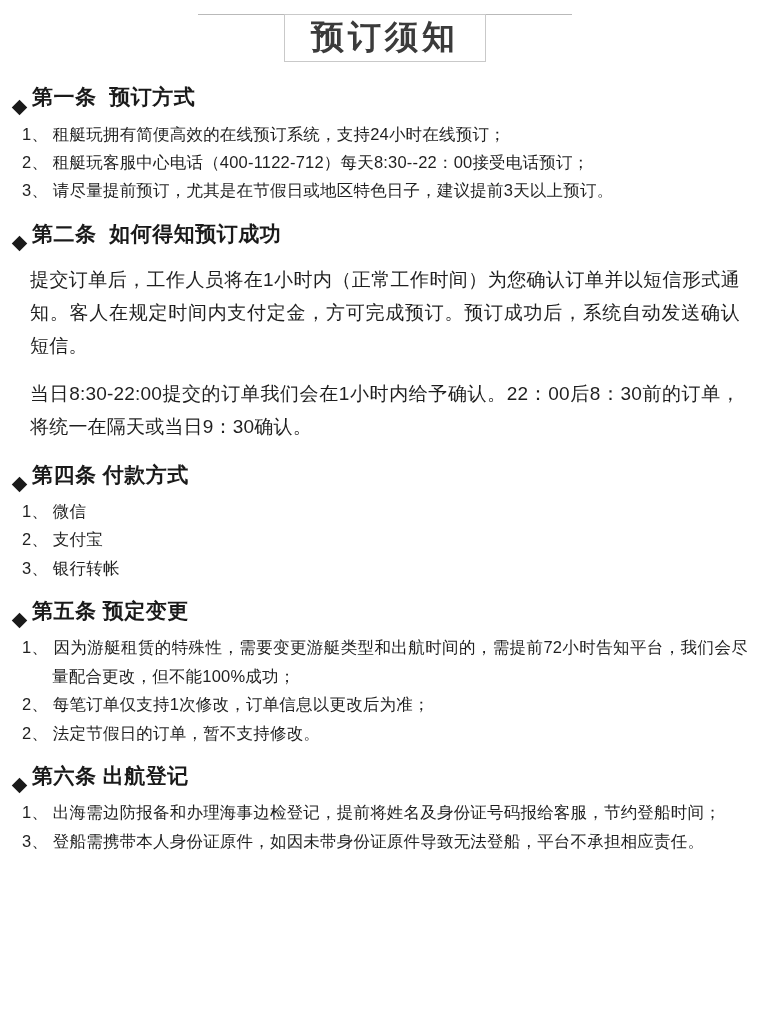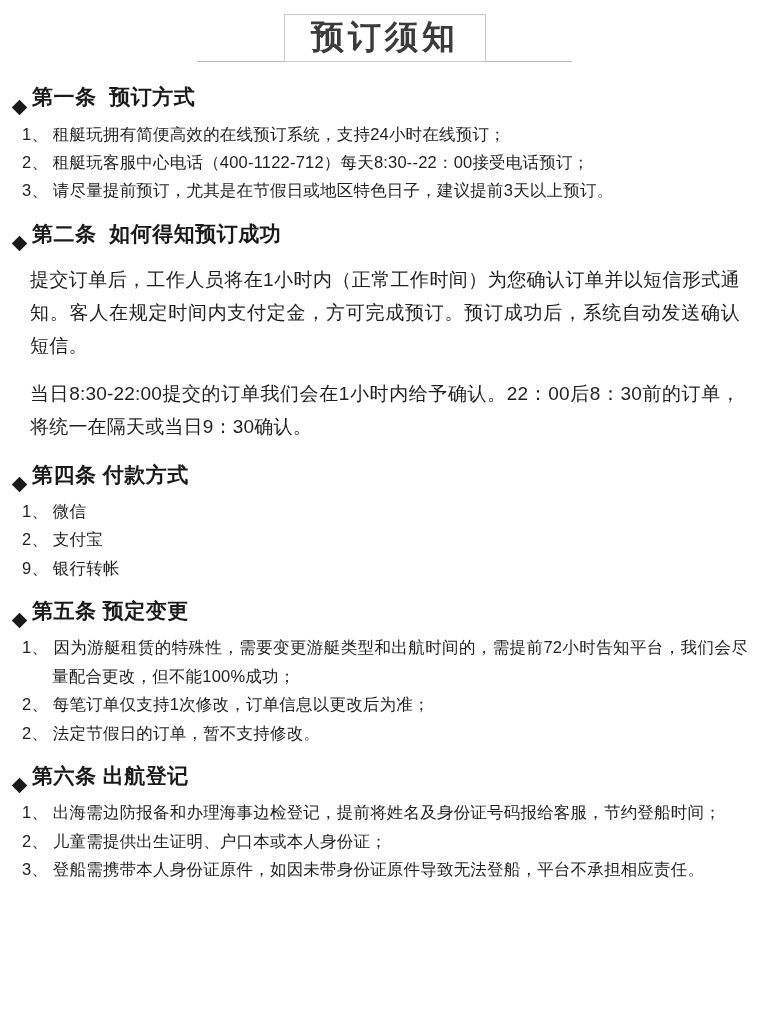--- a/index.html
+++ b/index.html
@@ -31,21 +31,21 @@
     font-weight: bold;
     letter-spacing: 4px;
     color: #3b3b3b;
     line-height: 1.1;
     margin: 0;
     display: inline-block;
     position: relative;
   }
   .title-row {
     display: flex;
-    align-items: flex-end;
+    align-items: flex-start;
     justify-content: center;
     gap: 0;
   }
   .rule {
     height: 1px;
     background: #b9b9b9;
     width: 86px;
     flex: 0 0 auto;
   }
   .title-box {
@@ -185,21 +185,21 @@
       <span class="heading-text">第四条 付款方式</span>
     </h2>
     <ol class="num-list short-list">
       <li>
           <span class="hang">1、 微信</span>
         </li>
       <li>
           <span class="hang">2、 支付宝</span>
         </li>
       <li>
-          <span class="hang">9、 银行转帐</span>
+          <span class="hang">3、 银行转帐</span>
         </li>
     </ol>
   </div>
 
   <div class="section">
     <h2 class="section-heading">
       <span class="diamond"></span>
       <span class="heading-text">第五条 预定变更</span>
     </h2>
     <ol class="num-list">
@@ -218,21 +218,18 @@
   <div class="section">
     <h2 class="section-heading">
       <span class="diamond"></span>
       <span class="heading-text">第六条 出航登记</span>
     </h2>
     <ol class="num-list">
       <li>
           <span class="hang">1、 出海需边防报备和办理海事边检登记，提前将姓名及身份证号码报给客服，节约登船时间；</span>
         </li>
       <li>
-          <span class="hang">2、 儿童需提供出生证明、户口本或本人身份证；</span>
-        </li>
-      <li>
           <span class="hang">3、 登船需携带本人身份证原件，如因未带身份证原件导致无法登船，平台不承担相应责任。</span>
         </li>
     </ol>
   </div>
 
 </div>
 
 </body></html>

